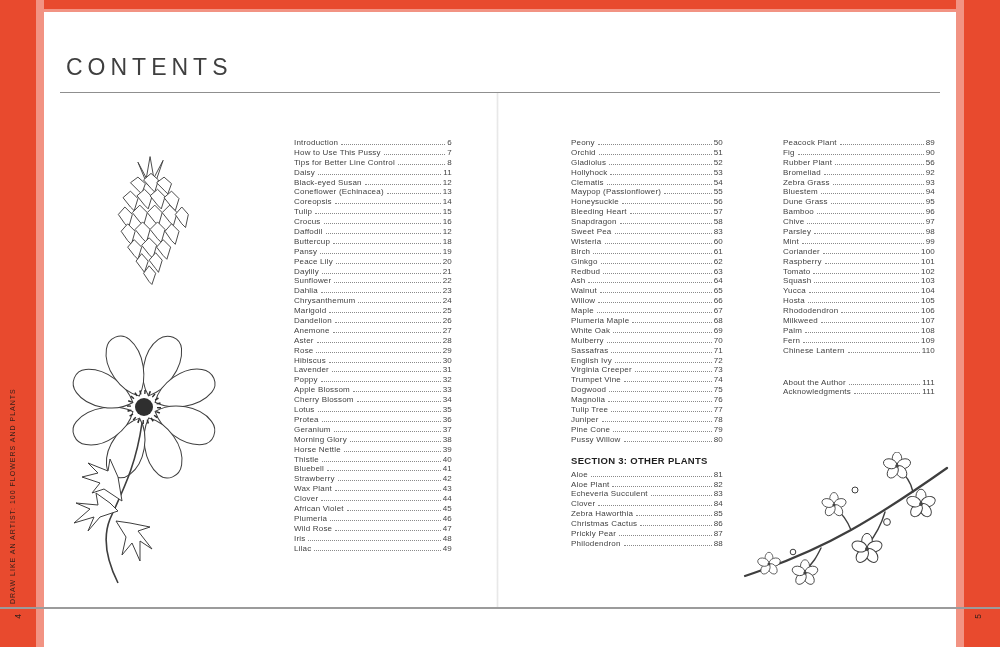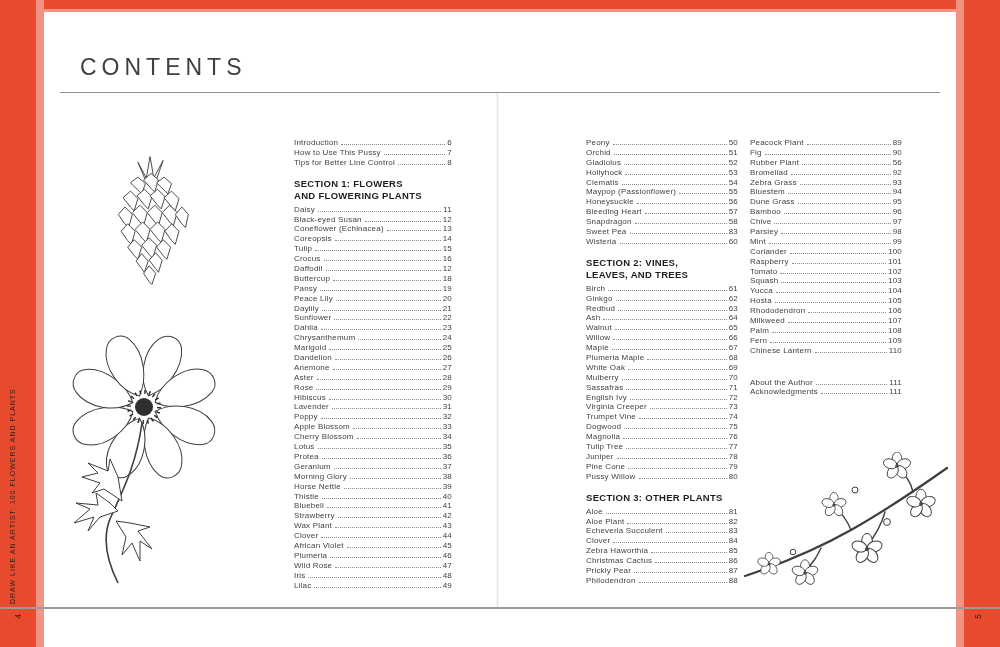--- a/index.html
+++ b/index.html
@@ -18,40 +18,40 @@
   .strip-top-light{left:44px;right:44px;top:9px;height:3px;background:#f29383;}
 
   
   .title-rule{position:absolute;left:60px;top:92px;width:880px;height:1px;background:#8f8f8f;}
   .footer-rule{position:absolute;left:0;top:607px;width:1000px;height:2px;background:#9b9b9b;}
   .fold-shadow{position:absolute;left:496px;top:93px;width:3px;height:514px;
     background:linear-gradient(to right, rgba(0,0,0,0), rgba(0,0,0,0.09), rgba(0,0,0,0));}
 
   
   .contents-title{
-    position:absolute;left:80px;top:54px;
+    position:absolute;left:66px;top:54px;
     font-size:23px;font-weight:300;letter-spacing:5px;color:#3f3f3f;
   }
   .spine-text{
     position:absolute;left:9px;top:366px;height:238px;
     writing-mode:vertical-rl;transform:rotate(180deg);
     font-size:7px;letter-spacing:1px;color:#38201a;white-space:nowrap;
   }
   .folio{
     position:absolute;writing-mode:vertical-rl;transform:rotate(180deg);
     font-size:8.5px;color:#38201a;
   }
   .folio-left{left:13px;top:614px;}
   .folio-right{left:973px;top:614px;}
 
   
   .toc-col{position:absolute;top:138px;margin-left:24px;}
   .toc-col-1{left:270px;width:158px;}
-  .toc-col-2{left:562px;width:152px;}
-  .toc-col-3{left:726px;width:152px;}
+  .toc-col-2{left:547px;width:152px;}
+  .toc-col-3{left:759px;width:152px;}
   .toc-entry{
     display:flex;align-items:baseline;height:9.9px;
     font-size:8px;color:#434343;letter-spacing:.2px;white-space:nowrap;
   }
   .entry-dots{flex:1;min-width:6px;border-bottom:1px dotted #8a8a8a;margin:0 2px 2px 3px;}
   .entry-page{color:#434343;}
   .section-heading{
     margin:10px 0 3px 0;font-size:9.5px;font-weight:bold;color:#1e1e1e;
     letter-spacing:.3px;line-height:12px;white-space:nowrap;
   }
@@ -174,24 +174,20 @@
     <div class="toc-entry">
       <span class="entry-label">How to Use This Pussy</span>
       <span class="entry-dots"></span>
       <span class="entry-page">7</span>
     </div>
     <div class="toc-entry">
       <span class="entry-label">Tips for Better Line Control</span>
       <span class="entry-dots"></span>
       <span class="entry-page">8</span>
     </div>
-    <div class="section-heading">
-      <div>SECTION 1: FLOWERS</div>
-      <div>AND FLOWERING PLANTS</div>
-    </div>
     <div class="toc-entry">
       <span class="entry-label">Daisy</span>
       <span class="entry-dots"></span>
       <span class="entry-page">11</span>
     </div>
     <div class="toc-entry">
       <span class="entry-label">Black-eyed Susan</span>
       <span class="entry-dots"></span>
       <span class="entry-page">12</span>
     </div>
@@ -430,24 +426,20 @@
     <div class="toc-entry">
       <span class="entry-label">Sweet Pea</span>
       <span class="entry-dots"></span>
       <span class="entry-page">83</span>
     </div>
     <div class="toc-entry">
       <span class="entry-label">Wisteria</span>
       <span class="entry-dots"></span>
       <span class="entry-page">60</span>
     </div>
-    <div class="section-heading">
-      <div>SECTION 2: VINES,</div>
-      <div>LEAVES, AND TREES</div>
-    </div>
     <div class="toc-entry">
       <span class="entry-label">Birch</span>
       <span class="entry-dots"></span>
       <span class="entry-page">61</span>
     </div>
     <div class="toc-entry">
       <span class="entry-label">Ginkgo</span>
       <span class="entry-dots"></span>
       <span class="entry-page">62</span>
     </div>

